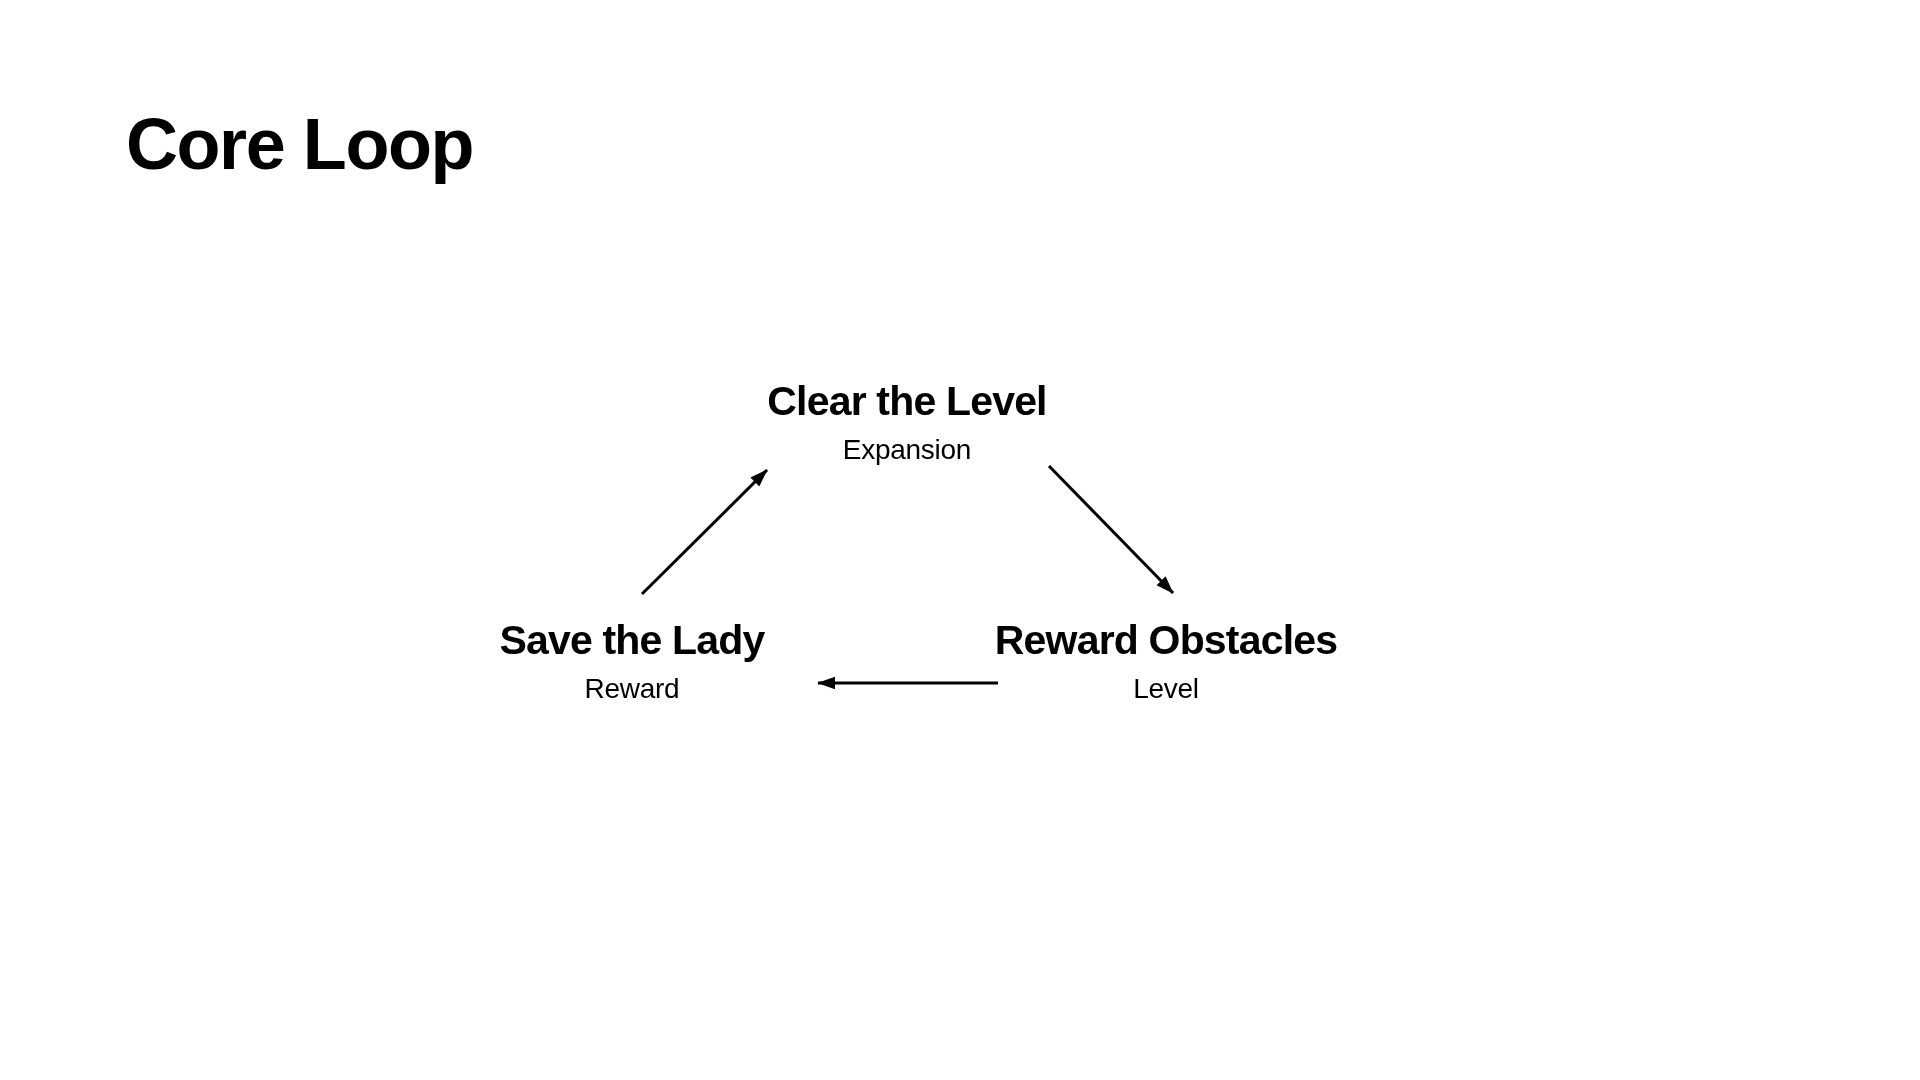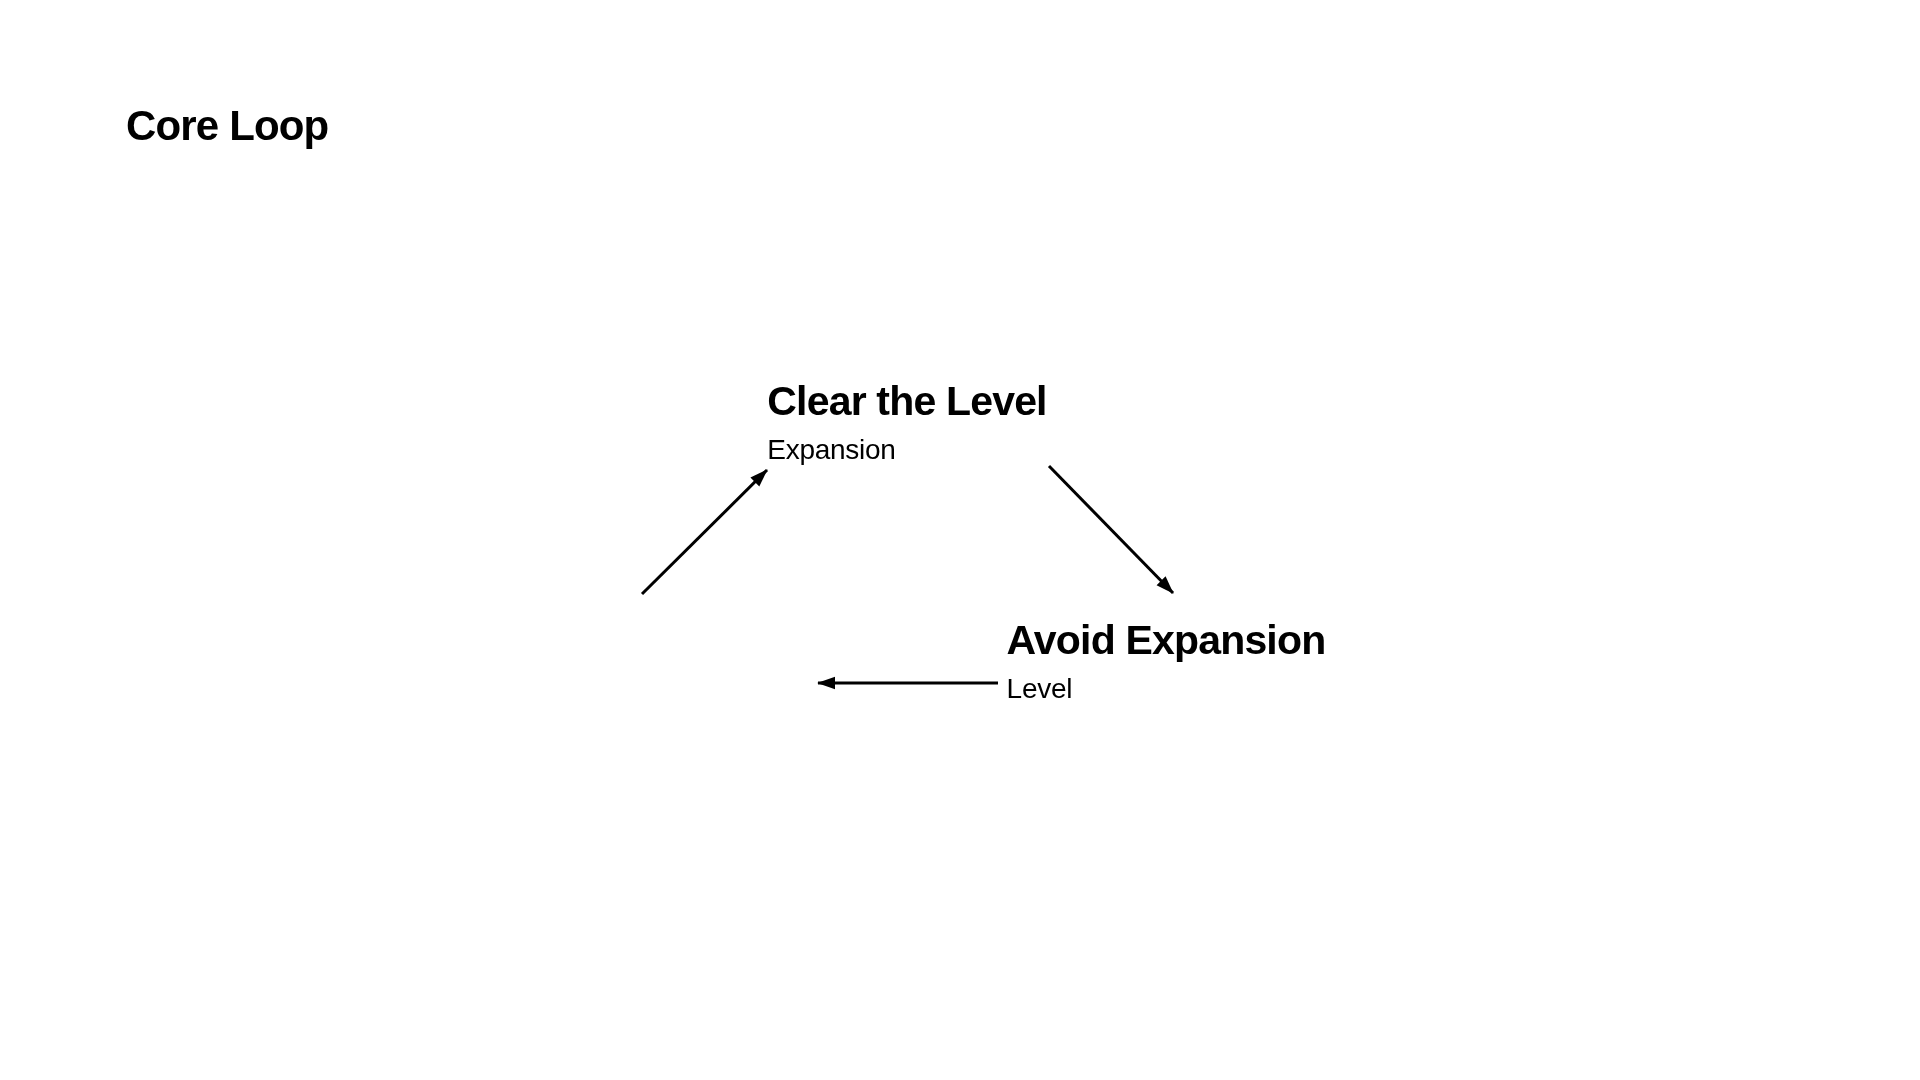--- a/index.html
+++ b/index.html
@@ -17,42 +17,42 @@
   }
   .canvas {
     position: absolute;
     inset: 0;
   }
   .slide-title {
     position: absolute;
     left: 126px;
     top: 101px;
     margin: 0;
-    font-size: 42px;
+    font-size: 72px;
     font-weight: bold;
     letter-spacing: -0.02em;
     line-height: 1.2;
     white-space: nowrap;
   }
   .arrow-layer {
     position: absolute;
     left: 0;
     top: 0;
     width: 1920px;
     height: 1080px;
     pointer-events: none;
   }
   .arrow-layer line {
     stroke: #000000;
     stroke-width: 3;
   }
   .node {
     position: absolute;
     transform: translateX(-50%);
-    text-align: left;
+    text-align: center;
     white-space: nowrap;
   }
   .node-title {
     font-size: 41px;
     font-weight: bold;
     letter-spacing: -0.02em;
     line-height: 1.15;
   }
   .node-sub {
     font-size: 28px;
@@ -80,19 +80,23 @@
     <line x1="642" y1="594" x2="767" y2="470" marker-end="url(#arrowhead)"></line>
     <line x1="1049" y1="466" x2="1173" y2="593" marker-end="url(#arrowhead)"></line>
     <line x1="998" y1="683" x2="818" y2="683" marker-end="url(#arrowhead)"></line>
   </svg>
 
   <div class="node node-clear">
     <div class="node-title">Clear the Level</div>
     <div class="node-sub">Expansion</div>
   </div>
 
+  <div class="node node-save">
+    <div class="node-title">Save the Lady</div>
+    <div class="node-sub">Reward</div>
+  </div>
 
   <div class="node node-avoid">
-    <div class="node-title">Avoid Expansion</div>
+    <div class="node-title">Reward Obstacles</div>
     <div class="node-sub">Level</div>
   </div>
 
 </div>
 
 </body></html>

